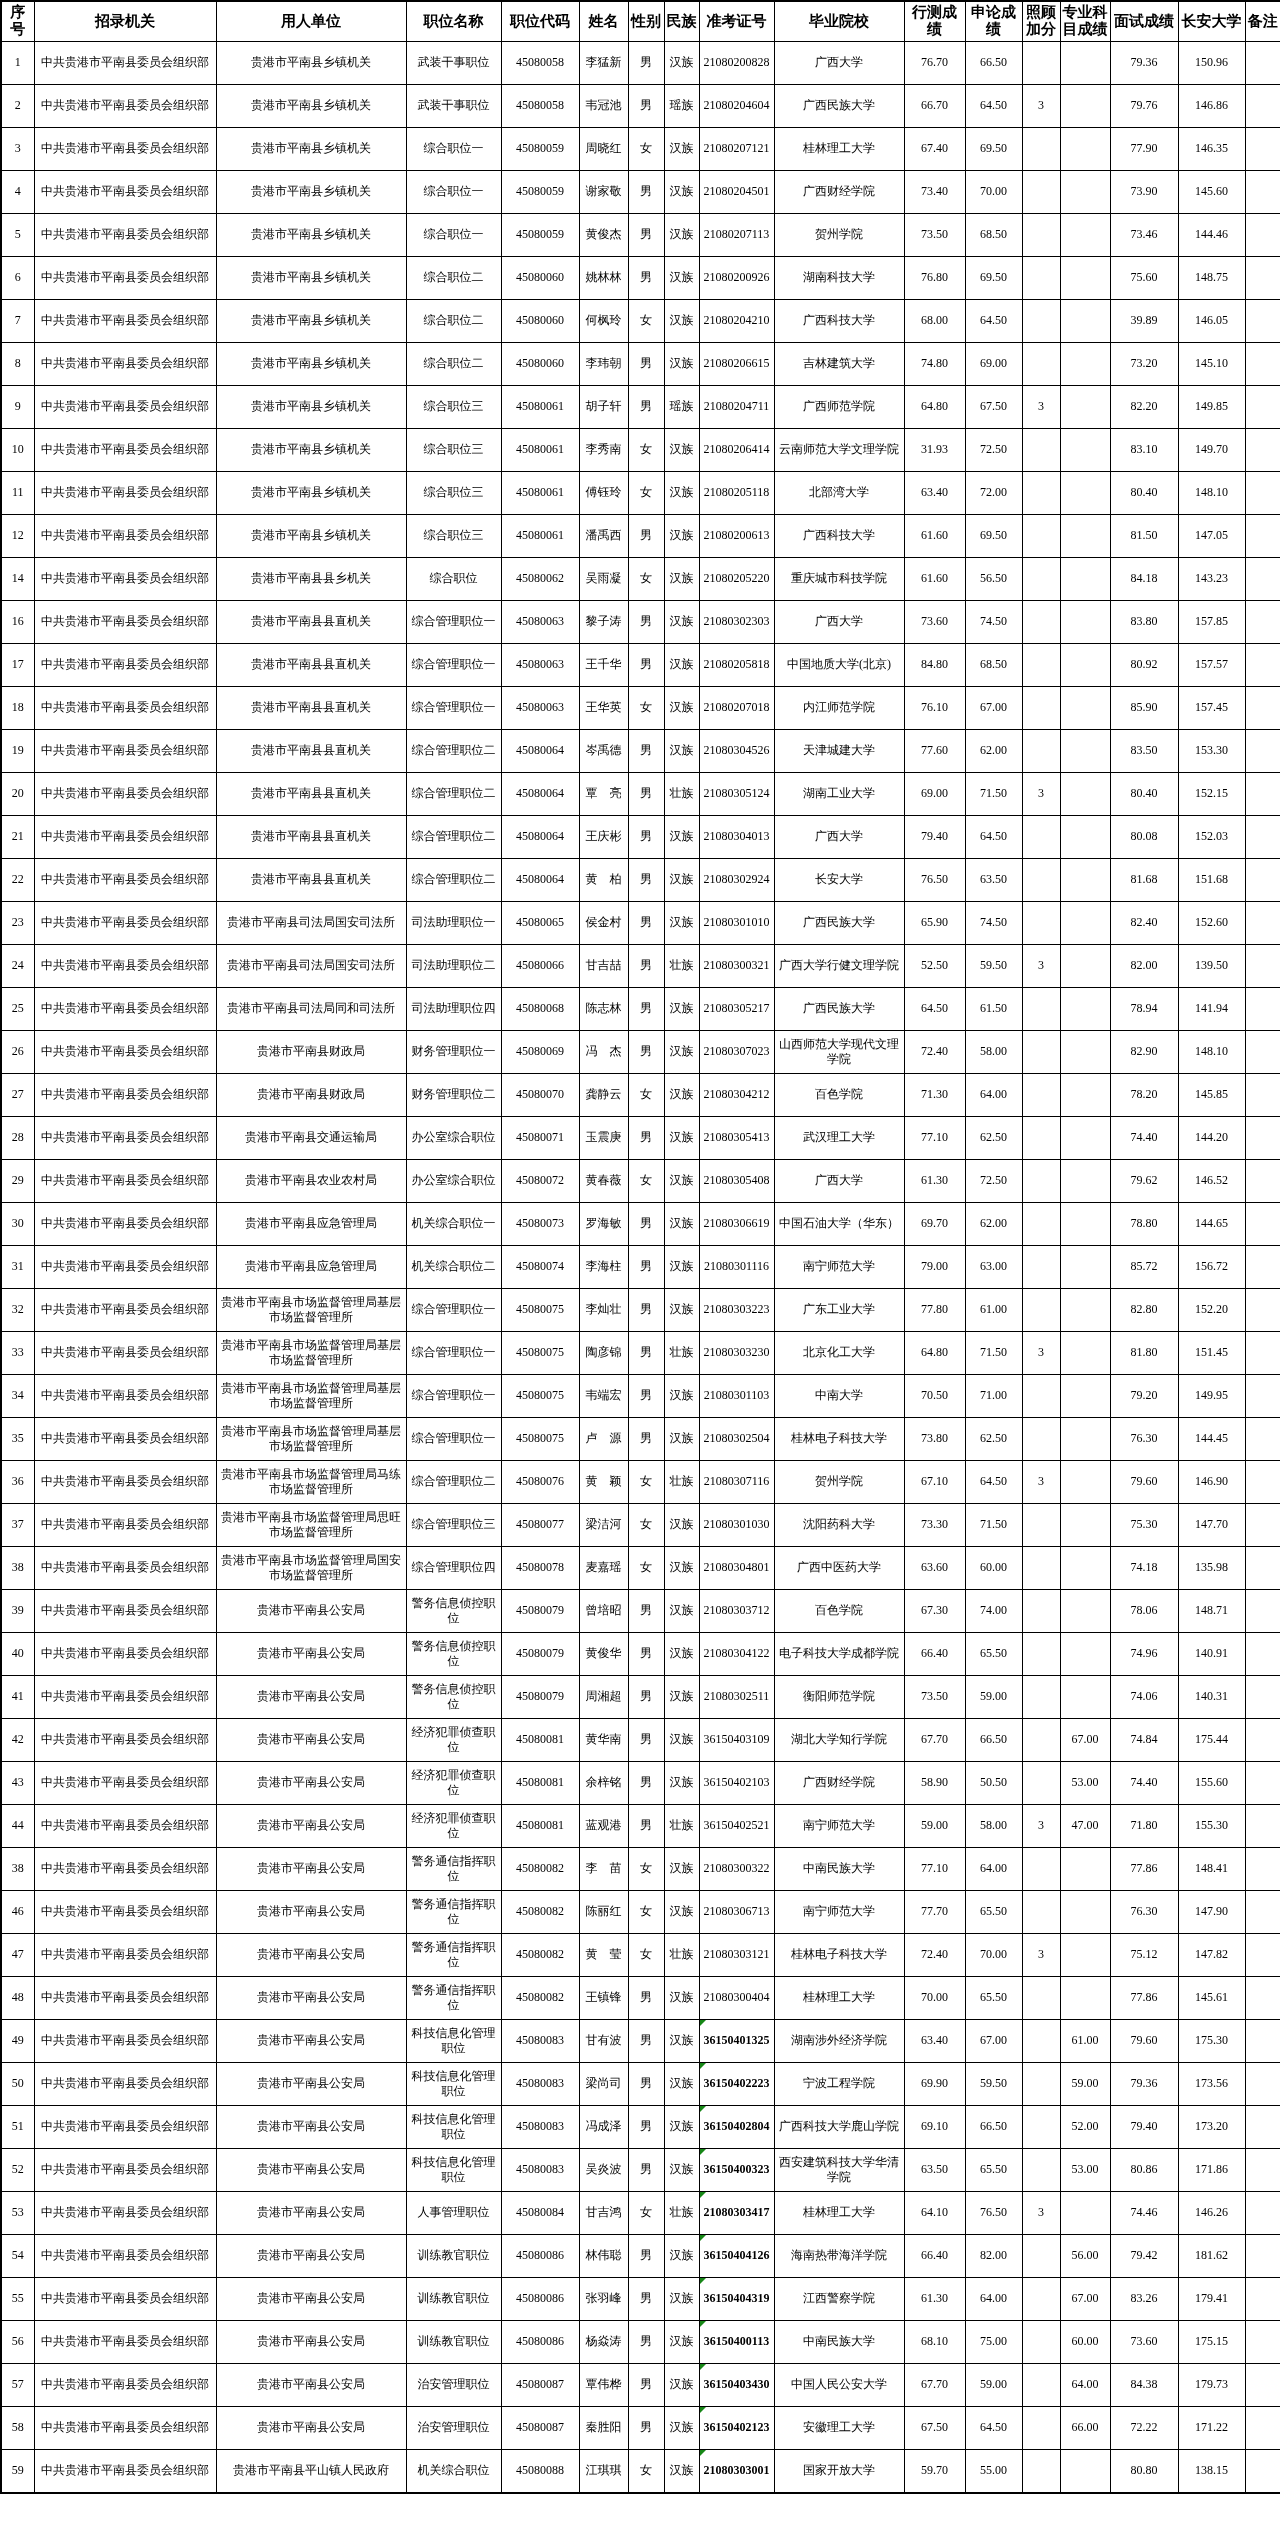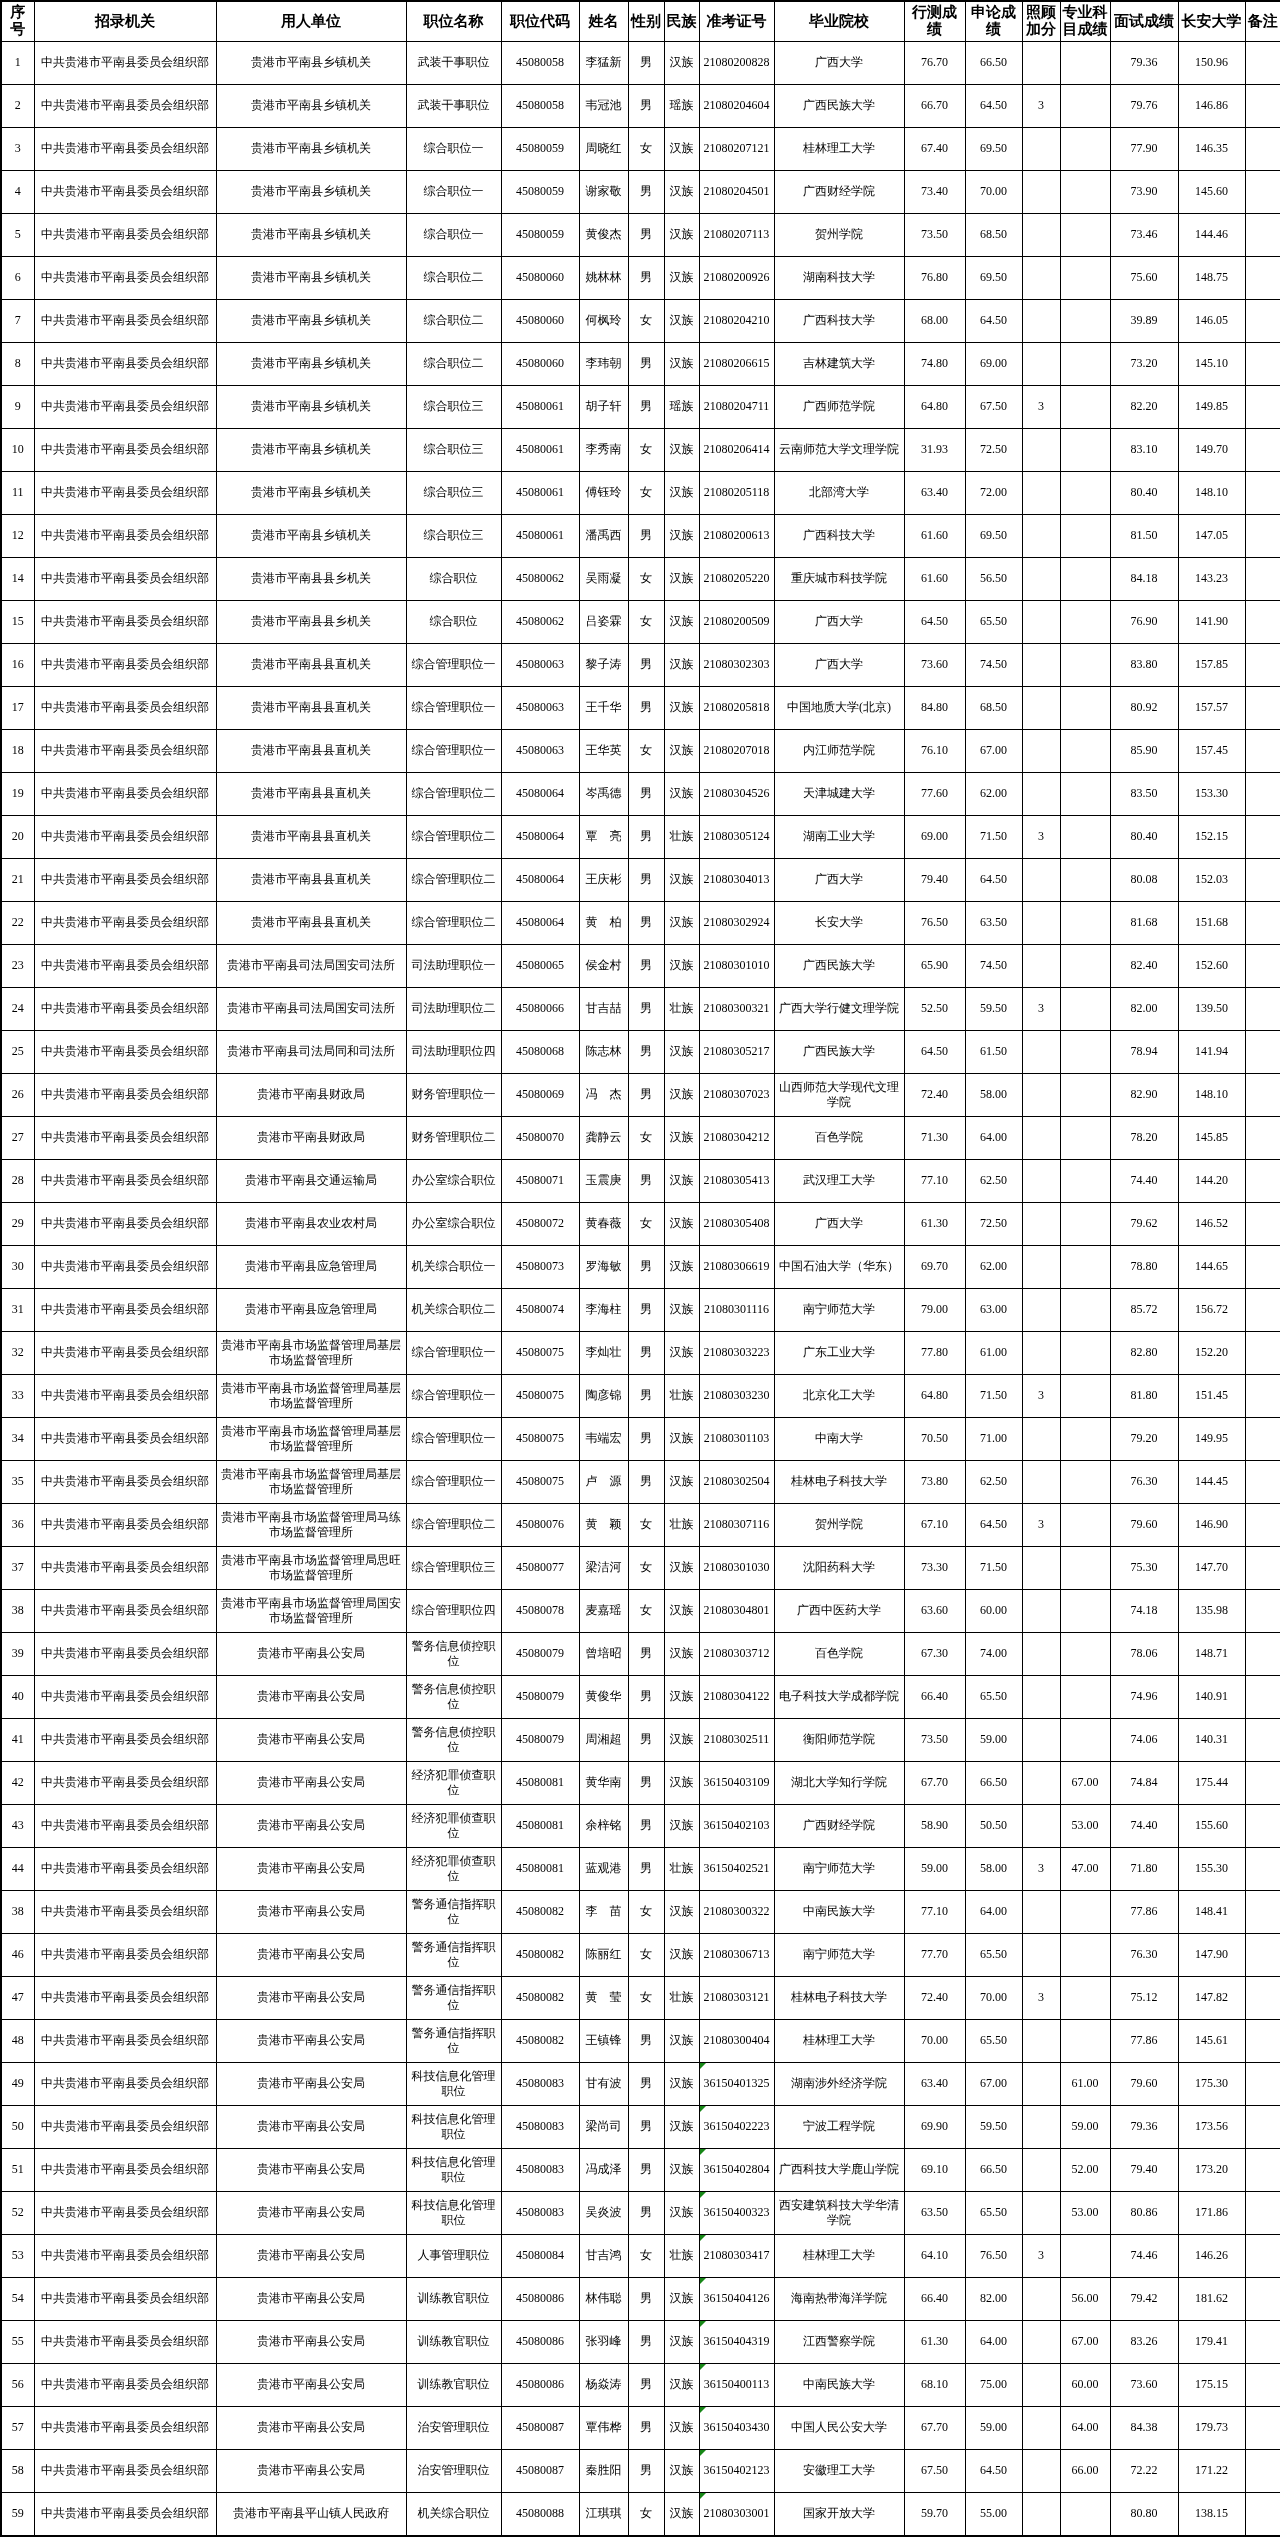--- a/index.html
+++ b/index.html
@@ -9,21 +9,21 @@
   table,th,td{border:1px solid #000;}
   table{border:2px solid #000;}
   th{font-size:15px;font-weight:bold;padding:2px 1px;height:28px;text-align:center;vertical-align:middle;line-height:1.15;}
   td{font-size:12px;padding:2px 2px;height:38px;text-align:center;vertical-align:middle;line-height:1.25;word-break:break-all;}
   
   col.c0{width:33px}  col.c1{width:182px} col.c2{width:190px} col.c3{width:95px}
   col.c4{width:78px}  col.c5{width:49px}  col.c6{width:36px}  col.c7{width:35px}
   col.c8{width:75px}  col.c9{width:130px} col.c10{width:61px} col.c11{width:57px}
   col.c12{width:38px} col.c13{width:50px} col.c14{width:68px} col.c15{width:67px}
   col.c16{width:36px}
-  td.flagged{position:relative;}
+  td.flagged{position:relative;font-weight:bold;}
   td.flagged::before{content:"";position:absolute;top:0;left:0;width:0;height:0;
     border-top:6px solid #178717;border-right:6px solid transparent;}
 </style>
 </head>
 <body>
 
 <div class="page">
   <table>
     <colgroup>
       <col class="c0">
@@ -307,39 +307,20 @@
           <td>重庆城市科技学院</td>
           <td>61.60</td>
           <td>56.50</td>
           <td></td>
           <td></td>
           <td>84.18</td>
           <td>143.23</td>
           <td></td>
         </tr>
         <tr>
-          <td>15</td>
-          <td>中共贵港市平南县委员会组织部</td>
-          <td>贵港市平南县县乡机关</td>
-          <td>综合职位</td>
-          <td>45080062</td>
-          <td>吕姿霖</td>
-          <td>女</td>
-          <td>汉族</td>
-          <td>21080200509</td>
-          <td>广西大学</td>
-          <td>64.50</td>
-          <td>65.50</td>
-          <td></td>
-          <td></td>
-          <td>76.90</td>
-          <td>141.90</td>
-          <td></td>
-        </tr>
-        <tr>
           <td>16</td>
           <td>中共贵港市平南县委员会组织部</td>
           <td>贵港市平南县县直机关</td>
           <td>综合管理职位一</td>
           <td>45080063</td>
           <td>黎子涛</td>
           <td>男</td>
           <td>汉族</td>
           <td>21080302303</td>
           <td>广西大学</td>

